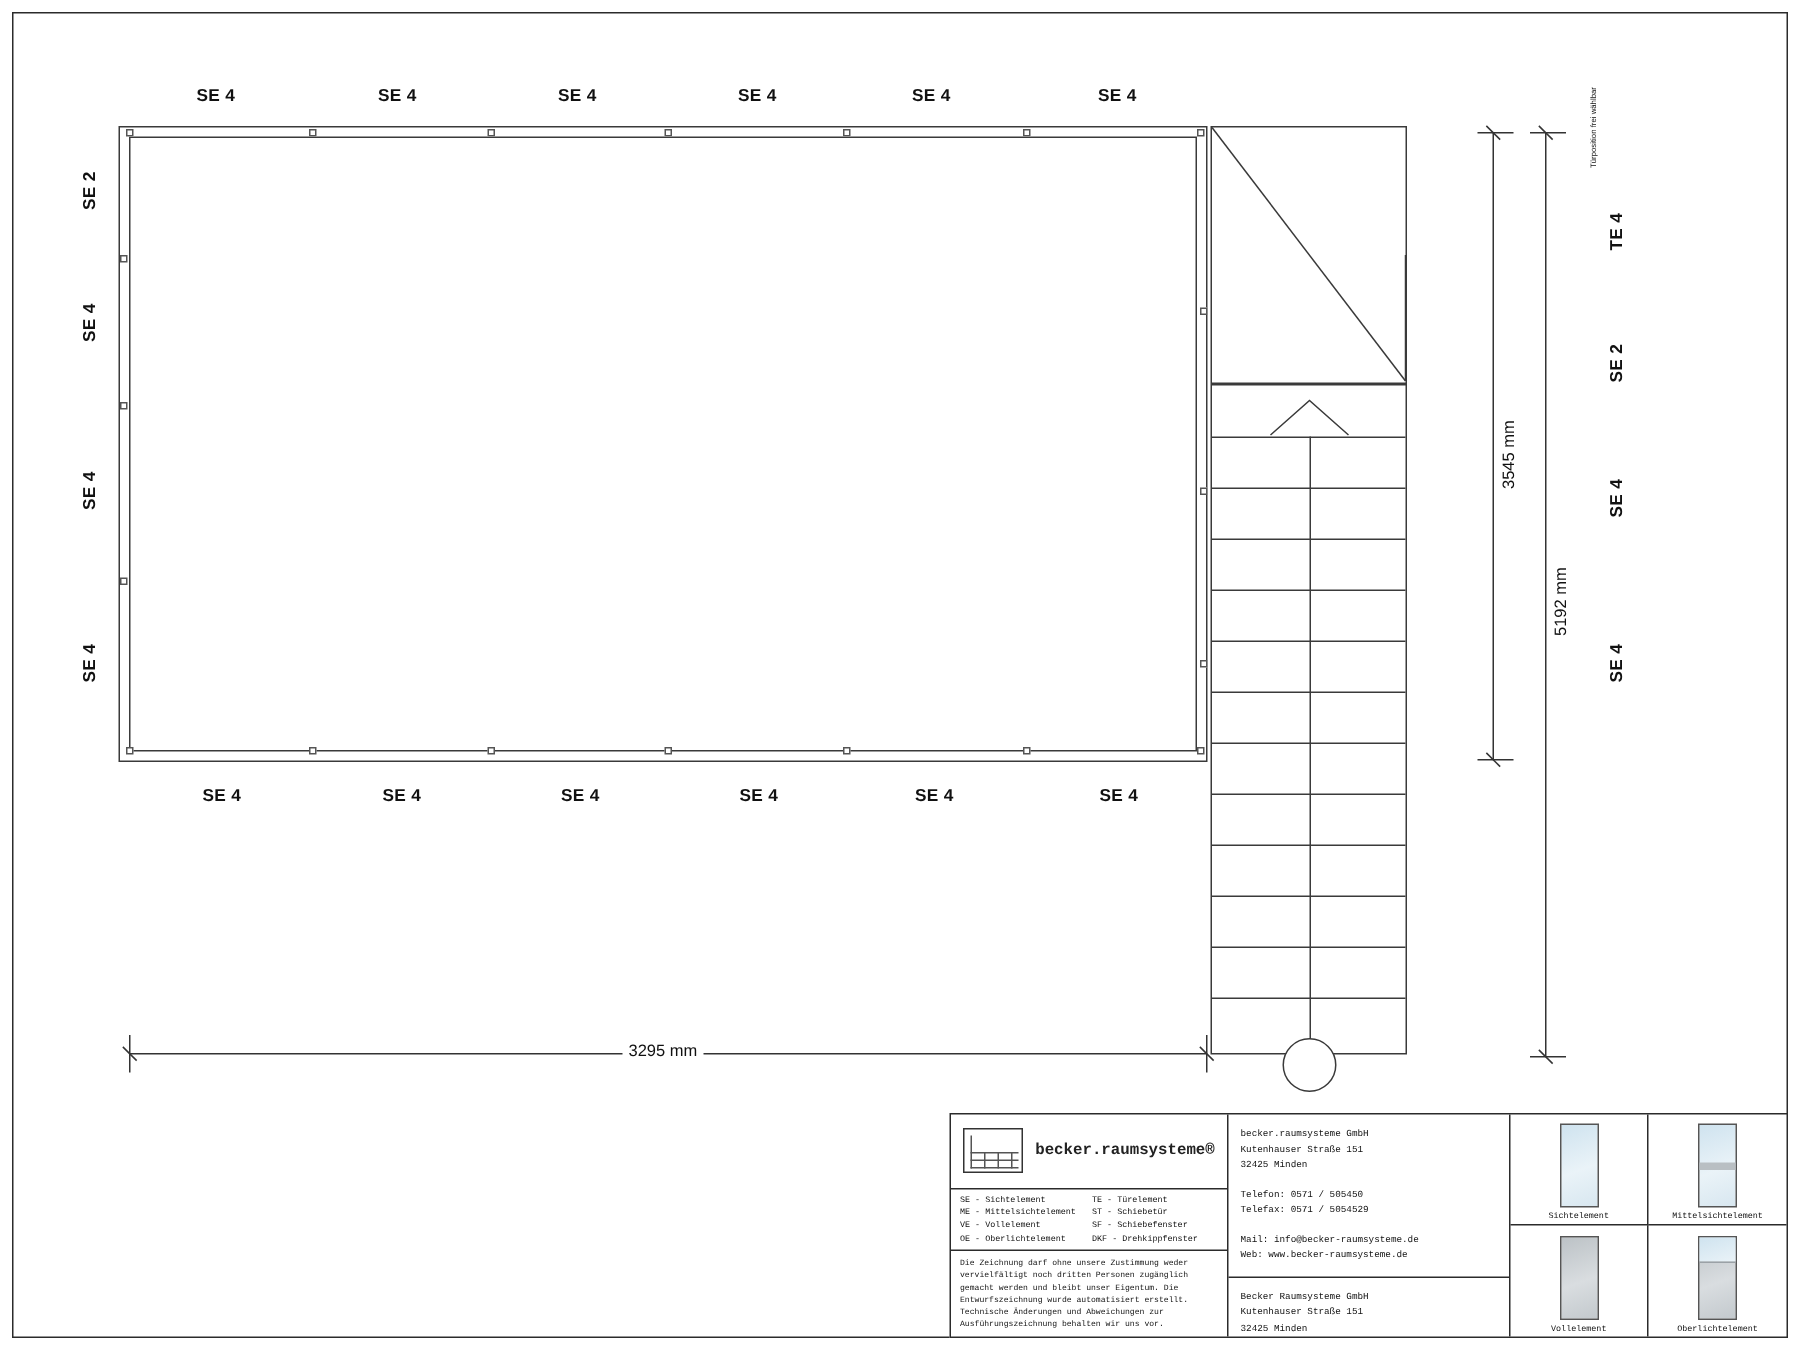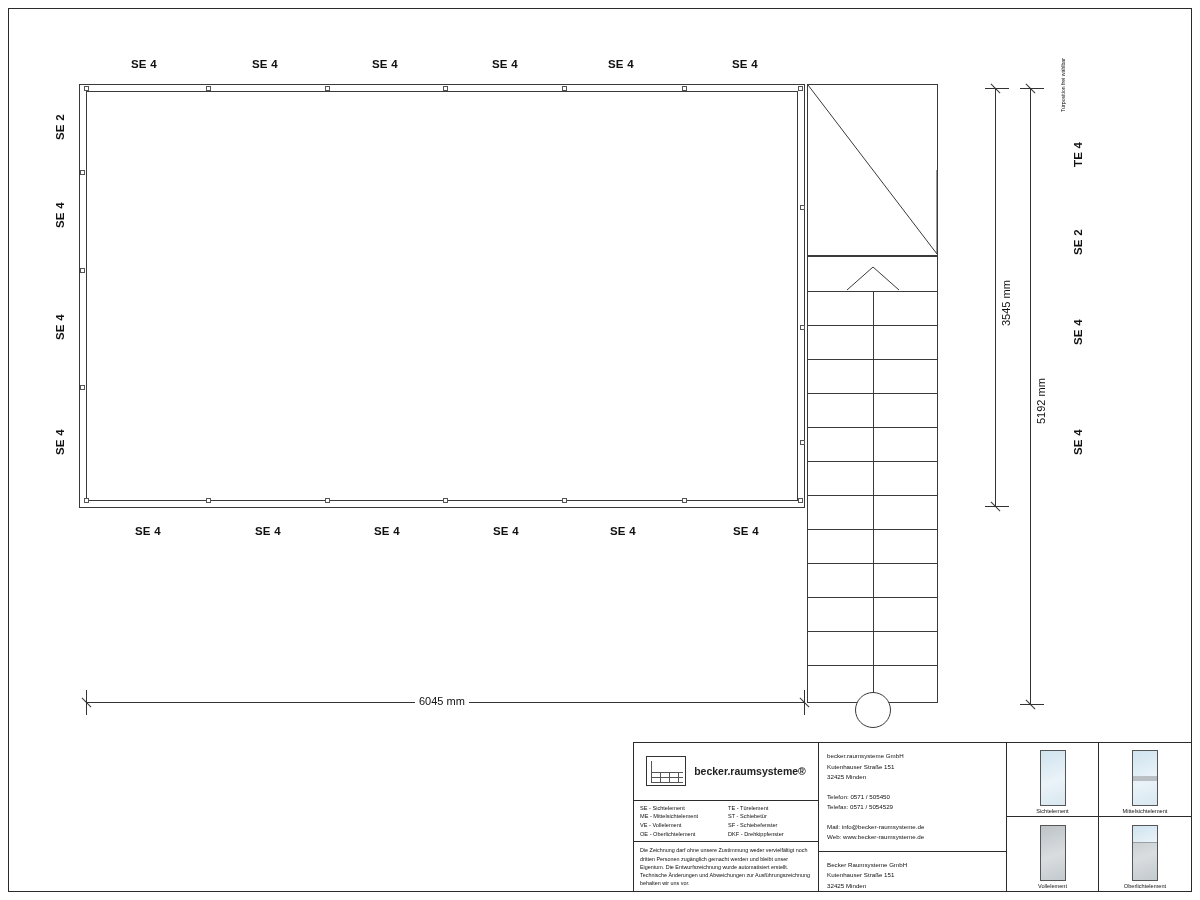--- a/index.html
+++ b/index.html
@@ -156,20 +156,21 @@
   .titleblock {
     position: absolute;
     left: 633px;
     top: 742px;
     width: 559px;
     height: 150px;
     border: 1px solid #2b2b2b;
     box-sizing: border-box;
     background: #fff;
     display: flex;
+    font-family: Liberation Mono, monospace;
   }
   .tb-logo {
     width: 185px;
     border-right: 1px solid #2b2b2b;
     box-sizing: border-box;
     position: relative;
     display: flex;
     flex-direction: column;
   }
   .tb-logo-top {
@@ -387,21 +388,21 @@
       <path d="M2 25 L28 2 L54 25" stroke="#3a3a3a" stroke-width="1" fill="none"></path>
     </svg>
   </div>
   <div class="circle-marker"></div>
 
   <div class="dim-line h" style="left:86px; top:702px; width:718px;"></div>
   <div class="dim-line v" style="left:86px; top:690px; height:25px;"></div>
   <div class="dim-line v" style="left:804px; top:690px; height:25px;"></div>
   <div class="tick" style="left:80px; top:702px;"></div>
   <div class="tick" style="left:798px; top:702px;"></div>
-  <div class="dim-text" style="left:415px; top:695px;">6045 mm</div>
+  <div class="dim-text" style="left:415px; top:695px;">3295 mm</div>
 
   <div class="dim-line v" style="left:995px; top:88px; height:418px;"></div>
   <div class="dim-line h" style="left:985px; top:88px; width:24px;"></div>
   <div class="dim-line h" style="left:985px; top:506px; width:24px;"></div>
   <div class="tick" style="left:989px; top:88px;"></div>
   <div class="tick" style="left:989px; top:506px;"></div>
   <div class="dim-text vert" style="left:1000px; top:330px;">3545 mm</div>
 
   <div class="dim-line v" style="left:1030px; top:88px; height:616px;"></div>
   <div class="dim-line h" style="left:1020px; top:88px; width:24px;"></div>

